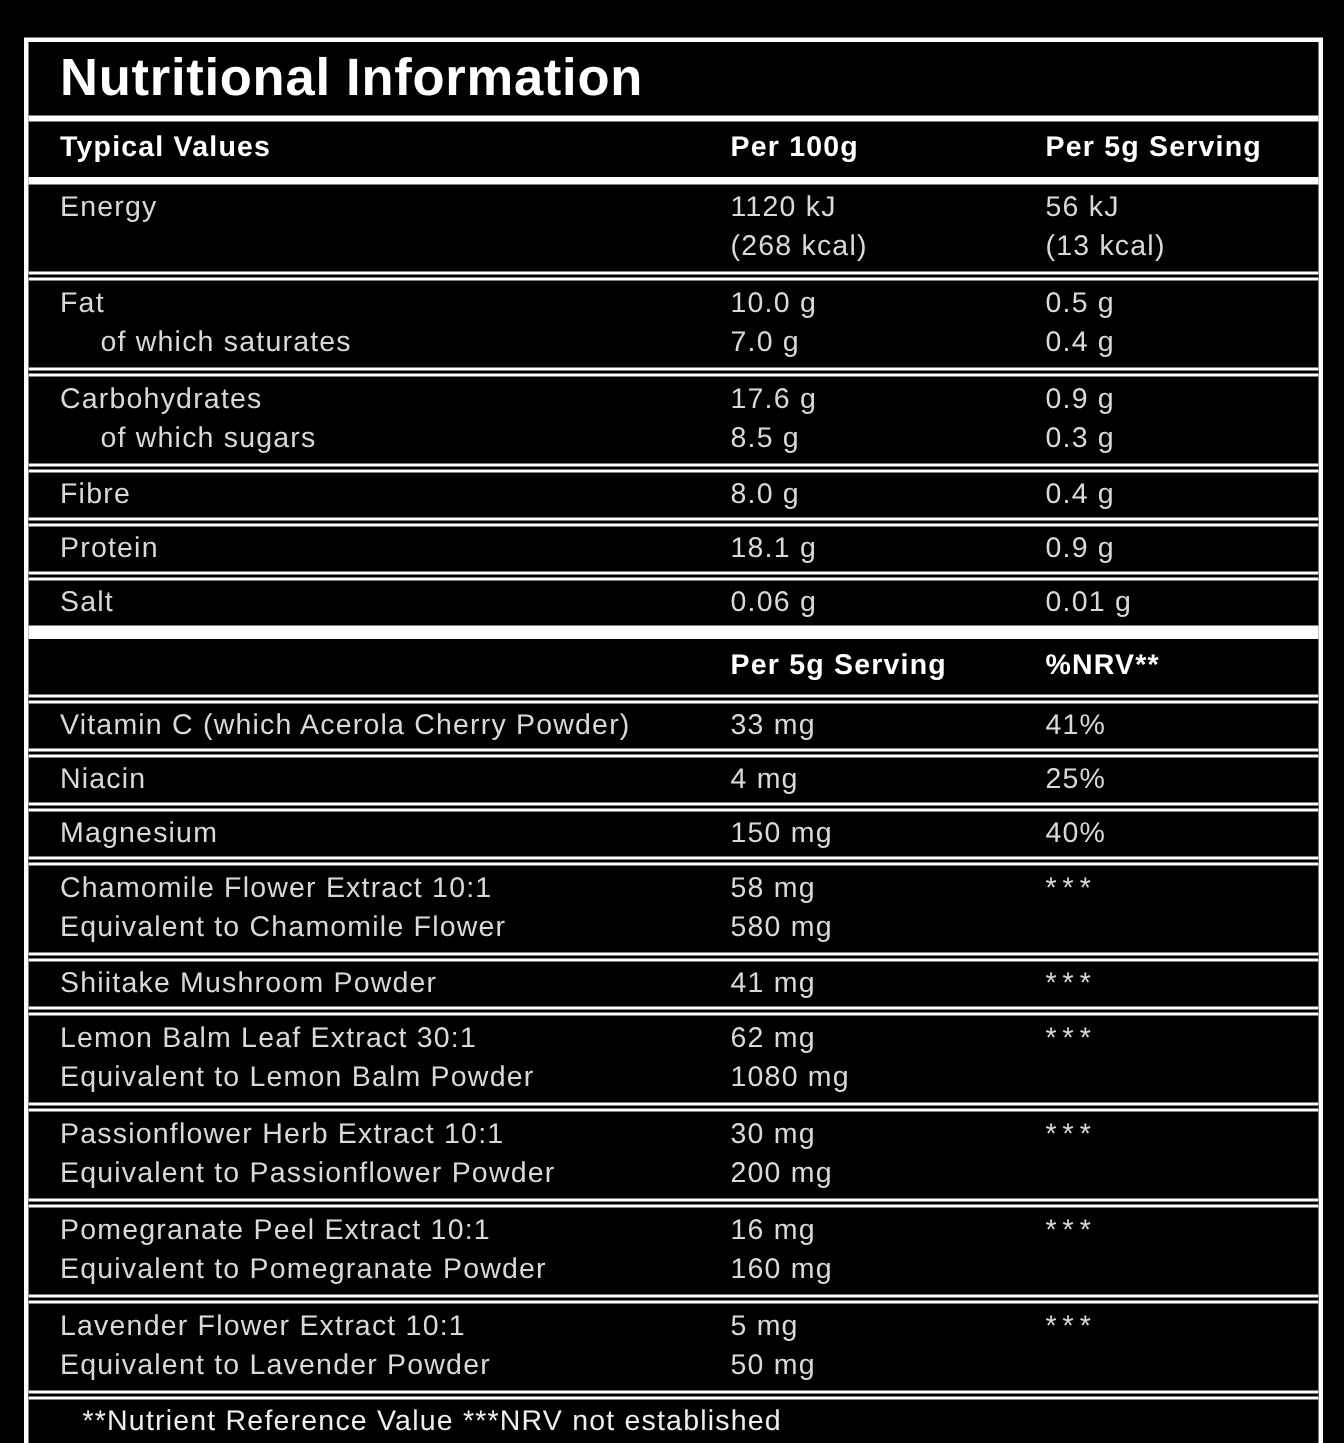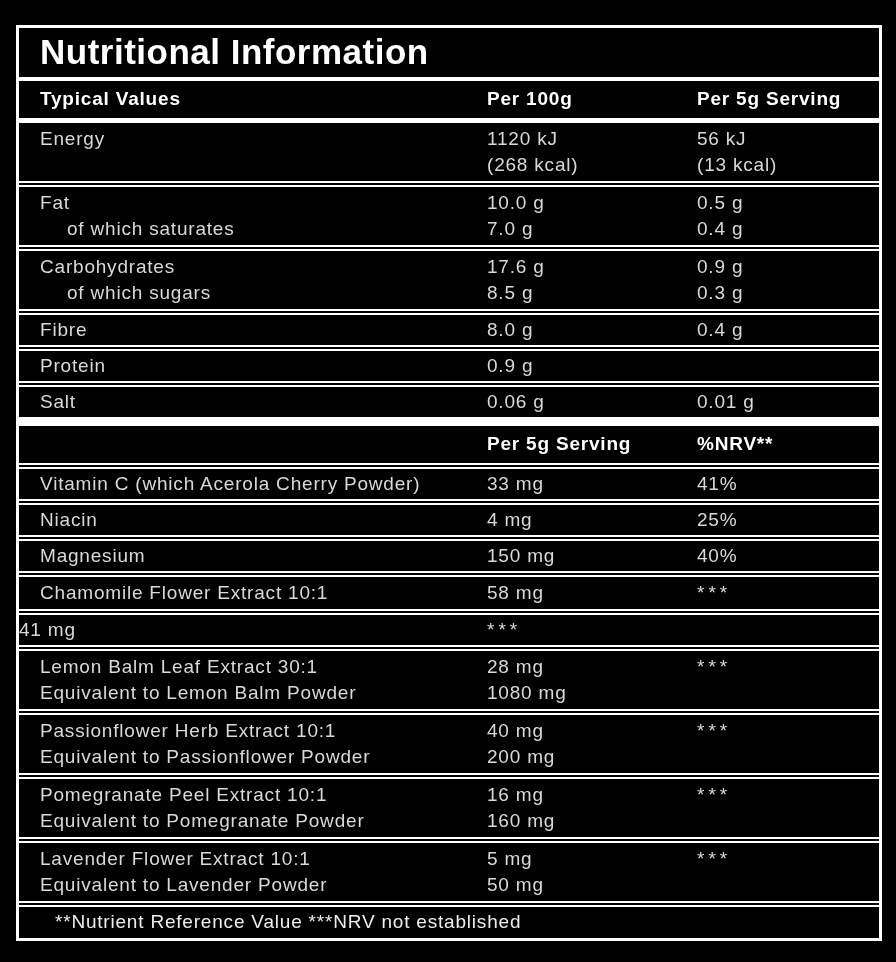--- a/index.html
+++ b/index.html
@@ -145,20 +145,21 @@
       <div class="c2">8.0 g</div>
       <div class="c3">0.4 g</div>
     </div>
   </div>
 
   <div class="sep"></div>
 
   <div class="sec">
     <div class="row">
       <div class="c1">Protein</div>
+      <div class="c2">18.1 g</div>
       <div class="c3">0.9 g</div>
     </div>
   </div>
 
   <div class="sep"></div>
 
   <div class="sec">
     <div class="row">
       <div class="c1">Salt</div>
       <div class="c2">0.06 g</div>
@@ -205,52 +206,58 @@
   </div>
 
   <div class="sep"></div>
 
   <div class="sec pad">
     <div class="row">
       <div class="c1">Chamomile Flower Extract 10:1</div>
       <div class="c2">58 mg</div>
       <div class="c3 stars">***</div>
     </div>
-  </div>
-
-  <div class="sep"></div>
-
-  <div class="sec">
-    <div class="row">
+    <div class="row">
+      <div class="c1">Equivalent to Chamomile Flower</div>
+      <div class="c2">580 mg</div>
+      <div class="c3"></div>
+    </div>
+  </div>
+
+  <div class="sep"></div>
+
+  <div class="sec">
+    <div class="row">
+      <div class="c1">Shiitake Mushroom Powder</div>
       <div class="c2">41 mg</div>
       <div class="c3 stars">***</div>
     </div>
   </div>
 
   <div class="sep"></div>
 
   <div class="sec pad">
     <div class="row">
       <div class="c1">Lemon Balm Leaf Extract 30:1</div>
-      <div class="c2">28 mg</div>
+      <div class="c2">62 mg</div>
       <div class="c3 stars">***</div>
     </div>
     <div class="row">
       <div class="c1">Equivalent to Lemon Balm Powder</div>
       <div class="c2">1080 mg</div>
       <div class="c3"></div>
     </div>
   </div>
 
   <div class="sep"></div>
 
   <div class="sec pad">
     <div class="row">
       <div class="c1">Passionflower Herb Extract 10:1</div>
-      <div class="c2">40 mg</div>
+      <div class="c2">30 mg</div>
       <div class="c3 stars">***</div>
     </div>
     <div class="row">
       <div class="c1">Equivalent to Passionflower Powder</div>
       <div class="c2">200 mg</div>
       <div class="c3"></div>
     </div>
   </div>
 
   <div class="sep"></div>

